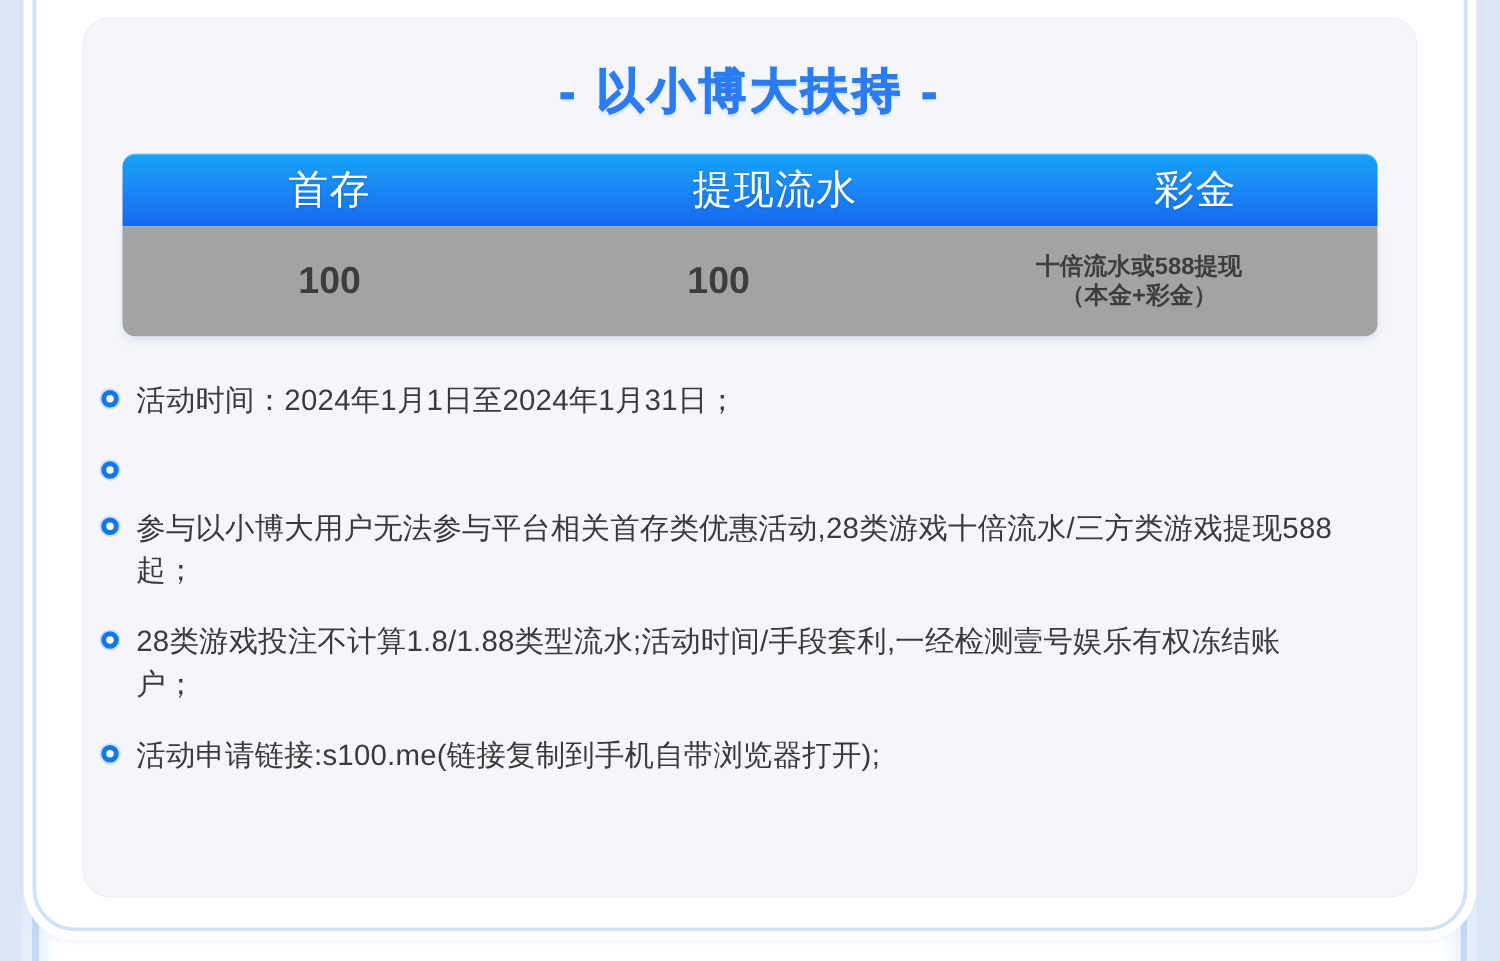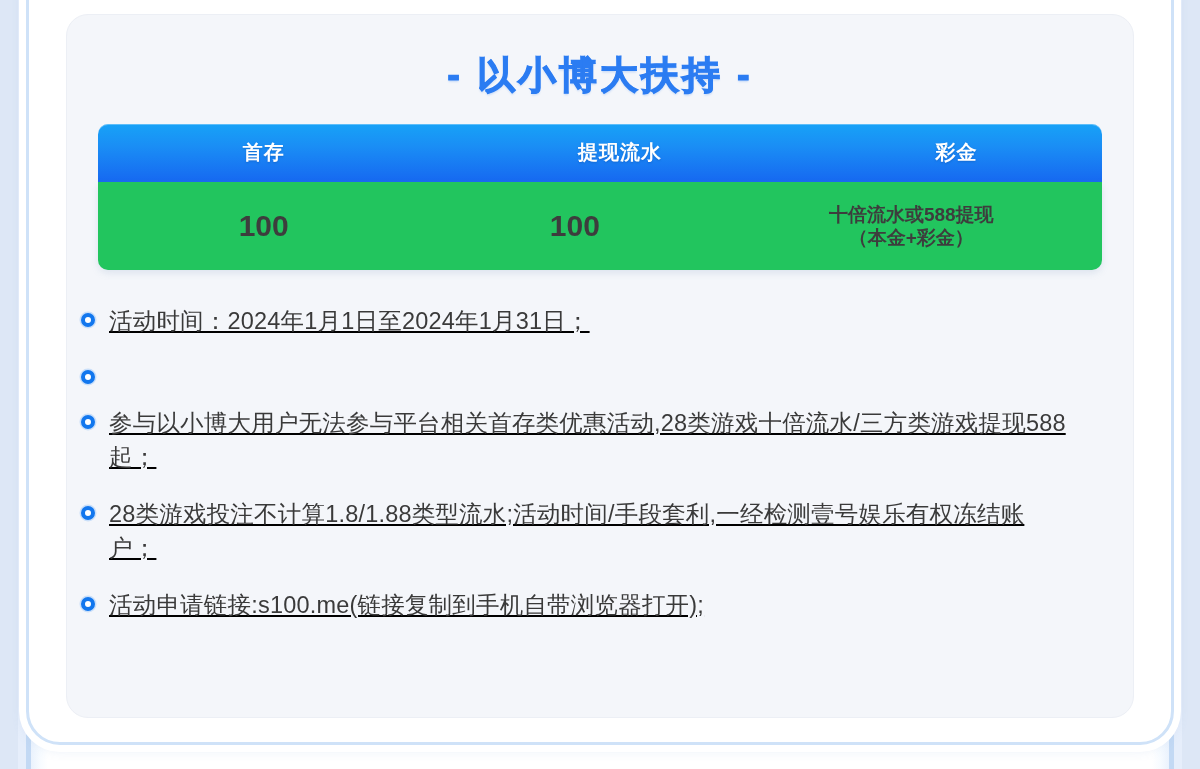--- a/index.html
+++ b/index.html
@@ -86,30 +86,30 @@
     height: 58px;
     border-radius: 10px 10px 0 0;
     background: linear-gradient(180deg, #17a2f7 0%, #1a8ef5 38%, #1668f1 100%);
     box-shadow: inset 0 1px 0 rgba(255,255,255,0.30);
   }
   .thead .cell {
     display: flex;
     align-items: center;
     justify-content: center;
     color: #ffffff;
-    font-size: 20px;
-    font-weight: bold;
+    font-size: 32px;
+    font-weight: normal;
     letter-spacing: 1px;
     text-shadow: 0 1px 2px rgba(10,70,150,0.35);
   }
 
   .trow {
     display: flex;
     min-height: 88px;
-    background: #22c55e;
+    background: #a3a3a3;
     border-radius: 0 0 10px 10px;
     box-shadow: 0 3px 7px rgba(140,165,200,0.22);
   }
   .trow .cell {
     display: flex;
     align-items: center;
     justify-content: center;
     text-align: center;
     color: #3d3d3d;
     font-size: 30px;
@@ -128,21 +128,20 @@
 
   
   .notes {
     margin: 34px 31px 0 14px;
   }
 
   .note {
     display: flex;
     align-items: flex-start;
     margin-bottom: 22px;
-    text-decoration: underline;
   }
 
   .ring-icon {
     flex: 0 0 auto;
     width: 14px;
     height: 14px;
     margin-top: 9px;
     margin-right: 14px;
     border-radius: 50%;
     border: 4px solid #1277ee;

